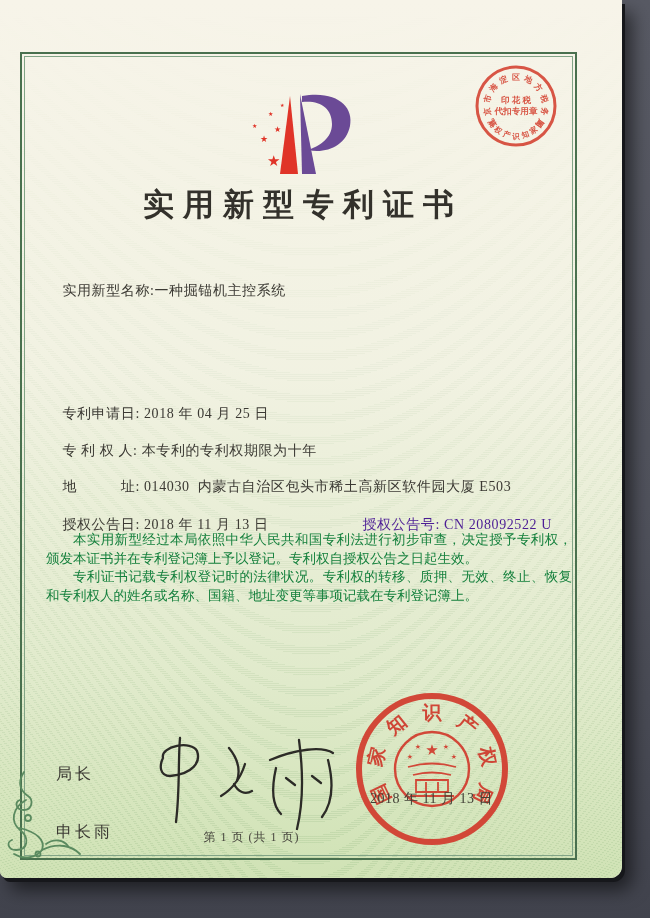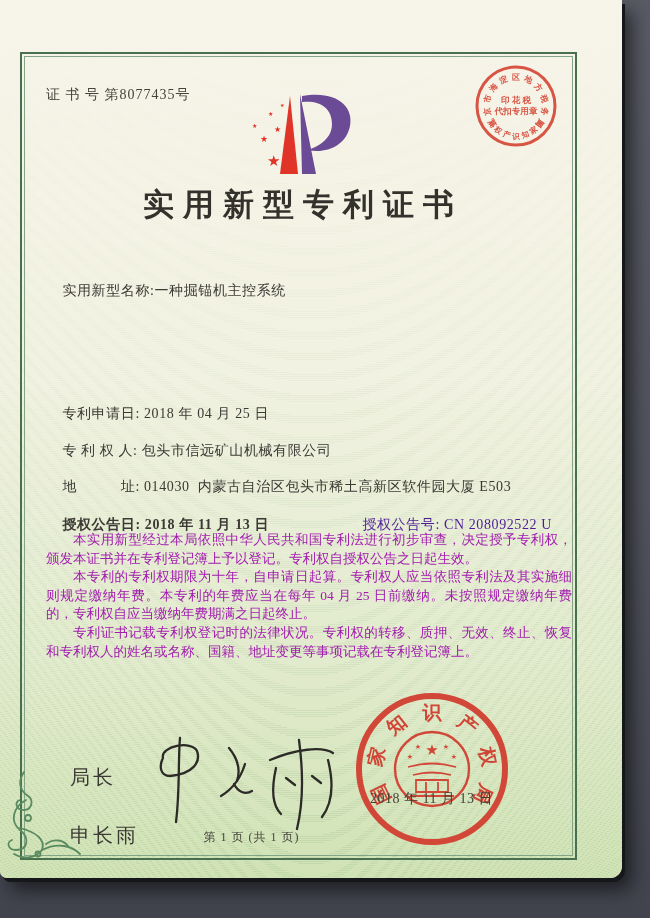--- a/index.html
+++ b/index.html
@@ -31,46 +31,45 @@
   }
   .frame-inner{position:absolute;inset:2px;border:1px solid #81a486;}
   
   .abs{position:absolute;z-index:3;}
   .cert-no{left:46px;top:86px;font-size:14px;color:#45433c;letter-spacing:1px;white-space:pre;}
   .title{left:20px;width:557px;top:184px;text-align:center;font-size:31px;font-weight:bold;
          letter-spacing:9px;text-indent:9px;color:#33312b;}
   .fld{left:46px;font-size:14px;color:#3b3933;letter-spacing:.6px;white-space:pre;}
   .fld .v{white-space:pre;}
   .fld-name{top:266px;} .fld-inventor{top:308px;} .fld-patno{top:350px;}
-  .fld-filing{top:389px;} .fld-patentee{top:426px;} .fld-addr{top:462px;} .fld-grant{top:500px;font-weight:bold;}
+  .fld-filing{top:389px;} .fld-patentee{top:426px;} .fld-addr{top:462px;} .fld-grant{top:500px;}
   .fld-grantno{left:346px;top:500px;font-size:14px;color:#4c1d95;letter-spacing:.6px;white-space:pre;}
   .paras{left:46px;top:531px;width:526px;font-size:13.5px;line-height:18.6px;
-         color:#a21caf;text-align:justify;}
+         color:#15803d;text-align:justify;}
   .paras p{margin:0;text-indent:2em;}
-  .signer{left:56px;font-size:20px;letter-spacing:3px;color:#3b3933;margin-left:14px;}
+  .signer{left:56px;font-size:16px;letter-spacing:3px;color:#3b3933;}
   .signer-title{top:764px;} .signer-name{top:822px;}
   .signature{left:150px;top:728px;}
   .seal-main{left:352px;top:689px;opacity:.93;}
   .seal-date{left:370px;top:790px;font-size:14px;color:#413f36;letter-spacing:.5px;z-index:4;white-space:pre;}
   .footer{left:20px;width:463px;top:829px;text-align:center;font-size:12px;color:#45433c;letter-spacing:1px;white-space:pre;}
   .stamp-tax{left:464px;top:54px;opacity:.88;}
   .ornament{left:2px;top:770px;}
   .logo{left:248px;top:88px;}
   svg text{font-family:"Liberation Serif","DejaVu Serif",serif;}
 </style>
 </head>
 <body>
 
 <div class="page">
 
   <div class="frame">
     <div class="frame-inner"></div>
   </div>
 
-  <div class="abs cert-no">证 书 号 第8077435号</div>
 
   <svg class="abs logo" width="110" height="92" viewBox="0 0 110 92">
     <path d="M42,8 L50,86 L32,86 Z" fill="#e03428"></path>
     <path d="M52,6 L68,86 L54,86 Z" fill="#6b4a96"></path>
     <path d="M54,8 C88,2 106,18 102,38 C98,58 78,66 60,62 C72,58 84,50 84,36 C84,20 72,12 54,14 Z" fill="#6b4a96"></path>
     <g fill="#e03428" font-family="DejaVu Sans, sans-serif">
       <text x="19" y="78" font-size="15">★</text>
       <text x="12" y="54" font-size="9">★</text>
       <text x="26" y="44" font-size="8">★</text>
       <text x="4" y="40" font-size="6">★</text>
@@ -81,35 +80,34 @@
 
   <div class="abs fld fld-name">
     <span class="l">实用新型名称:</span><span class="v">一种掘锚机主控系统</span>
   </div>
 
   <div class="abs title">实用新型专利证书</div>
   <div class="abs fld fld-filing">
     <span class="l">专利申请日:</span> <span class="v">2018 年 04 月 25 日</span>
   </div>
   <div class="abs fld fld-patentee">
-    <span class="l">专 利 权 人:</span> <span class="v">包头市信远矿山机械有限公司</span>
+    <span class="l">专 利 权 人:</span> <span class="v">本专利的专利权期限为十年</span>
   </div>
   <div class="abs fld fld-addr">
     <span class="l">地　　　址:</span> <span class="v">014030  内蒙古自治区包头市稀土高新区软件园大厦 E503</span>
   </div>
   <div class="abs fld fld-grant">
     <span class="l">授权公告日:</span> <span class="v">2018 年 11 月 13 日</span>
   </div>
   <div class="abs fld-grantno">
     <span class="l">授权公告号:</span> <span class="v">CN 208092522 U</span>
   </div>
 
   <div class="abs paras">
     <p>本实用新型经过本局依照中华人民共和国专利法进行初步审查，决定授予专利权，颁发本证书并在专利登记簿上予以登记。专利权自授权公告之日起生效。</p>
-    <p>本专利的专利权期限为十年，自申请日起算。专利权人应当依照专利法及其实施细则规定缴纳年费。本专利的年费应当在每年 04 月 25 日前缴纳。未按照规定缴纳年费的，专利权自应当缴纳年费期满之日起终止。</p>
     <p>专利证书记载专利权登记时的法律状况。专利权的转移、质押、无效、终止、恢复和专利权人的姓名或名称、国籍、地址变更等事项记载在专利登记簿上。</p>
   </div>
 
   <div class="abs signer signer-title">局长</div>
   <div class="abs signer signer-name">申长雨</div>
 
   <svg class="abs signature" width="185" height="105" viewBox="0 0 185 105" fill="none" stroke="#2c2b27" stroke-width="2.3" stroke-linecap="round">
     <path d="M30,10 C28,32 30,62 26,94"></path>
     <path d="M13,30 C10,18 42,12 47,23 C51,34 43,46 20,48 C10,48 9,38 13,30"></path>
     <path d="M79,20 C88,31 91,41 87,53"></path>

